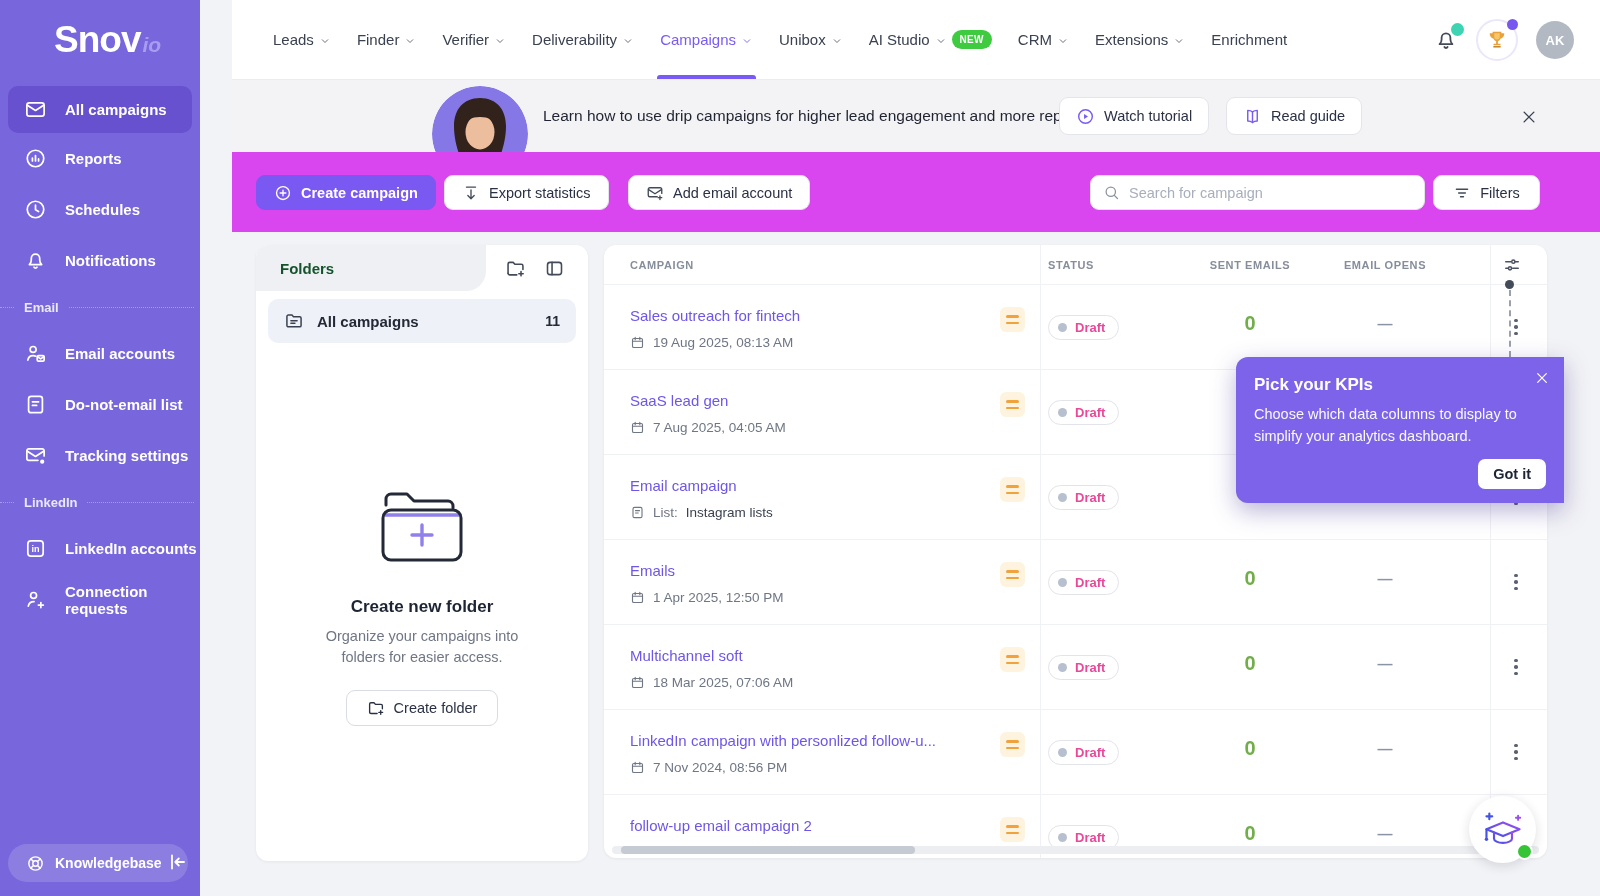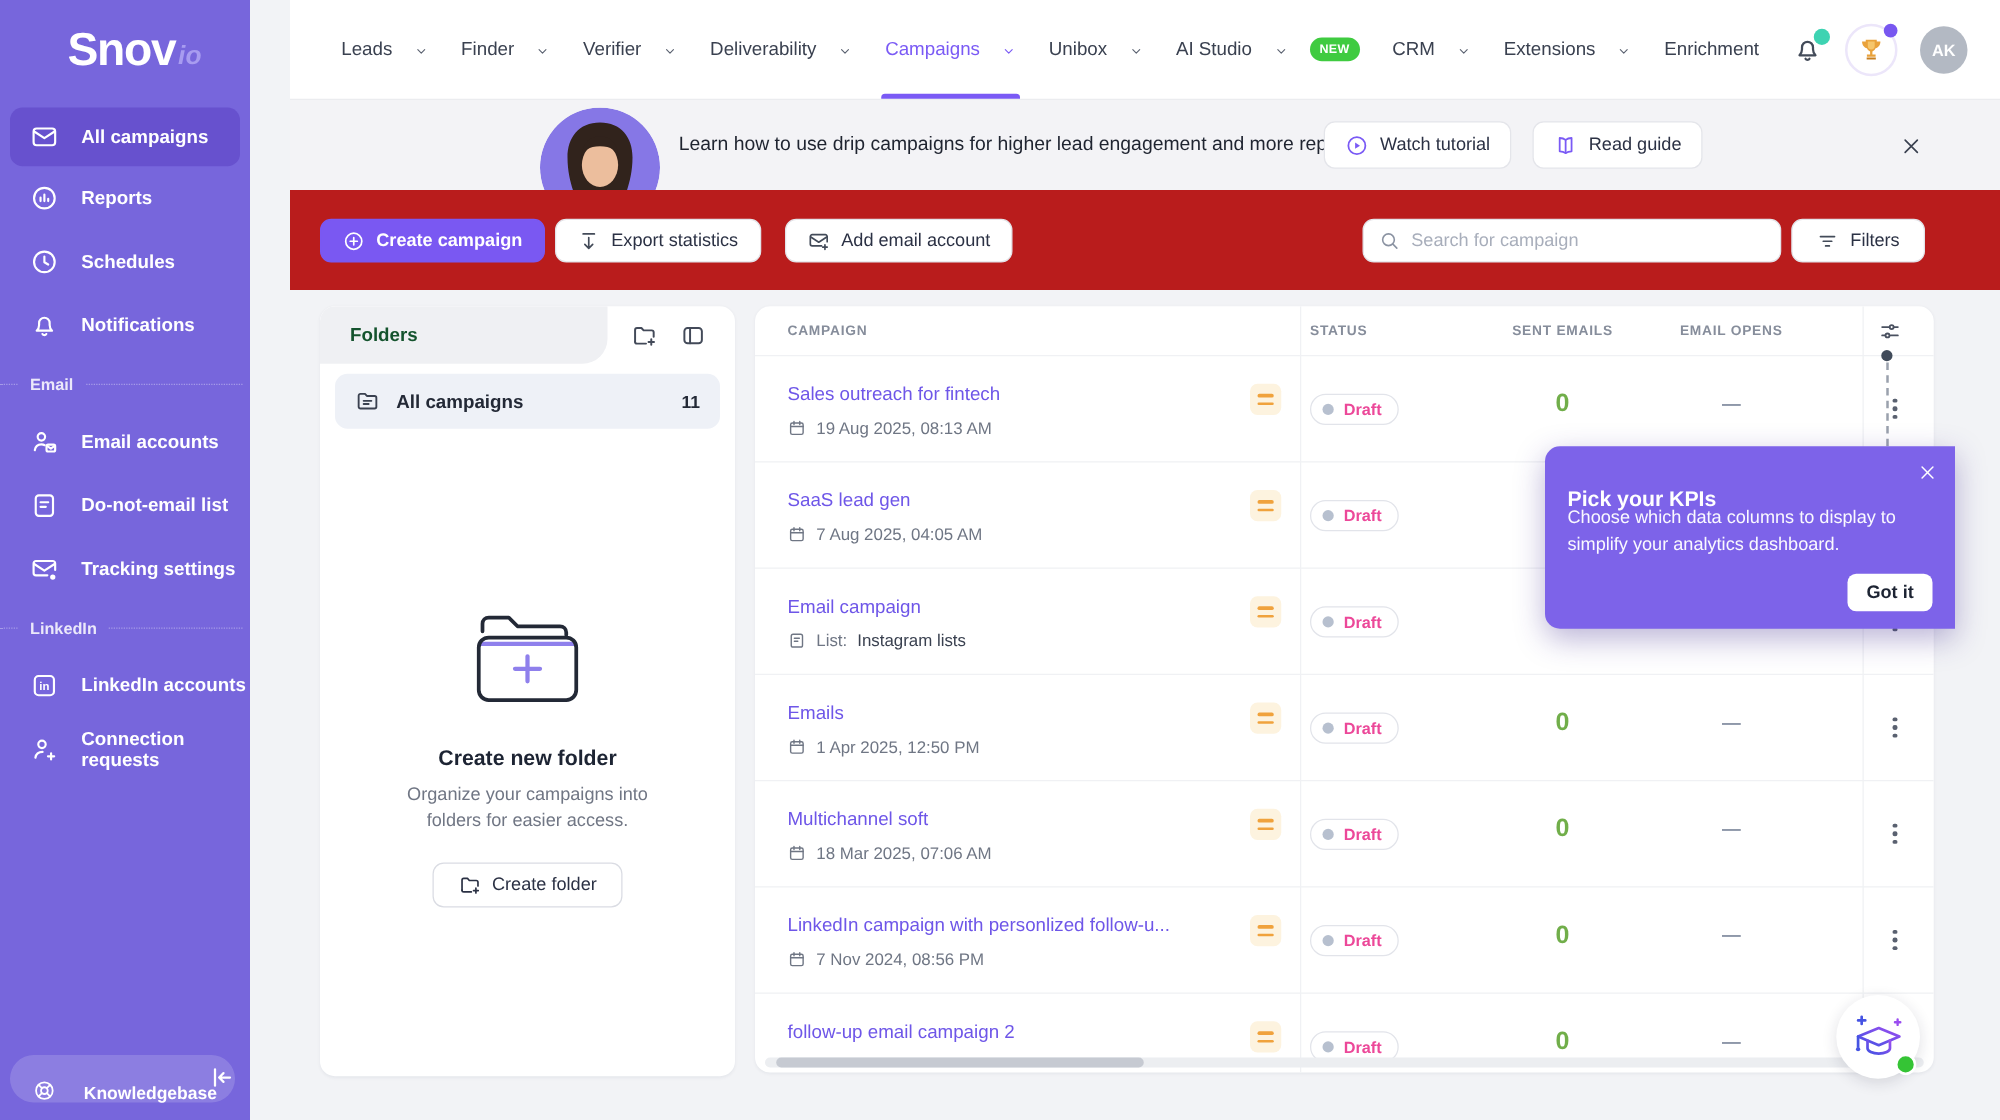--- a/index.html
+++ b/index.html
@@ -12,29 +12,29 @@
   .logo .nm { color:#fff; font-size:37px; font-weight:700; letter-spacing:-1px; }
   .logo .sf { color:#a89cf0; font-size:21px; font-weight:700; font-style:italic; margin-left:2px; margin-top:10px; }
   .snav { padding-top:6px; }
   .s-item { height:51px; display:flex; align-items:center; gap:18px; padding-left:24px; color:#fff; cursor:pointer; position:relative; }
   .s-item .ic { width:23px; height:23px; color:#fff; flex:0 0 auto; }
   .s-item .lb { font-size:15px; font-weight:600; }
   .s-item.active { background:#6751ce; margin:0 8px; padding-left:16px; border-radius:10px; height:47px; }
   .s-sect { height:42px; display:flex; align-items:center; gap:10px; padding:0 0 0 24px; color:rgba(255,255,255,.85); font-size:13px; font-weight:700; }
   .s-sect .dots { flex:1; border-top:1.5px dotted rgba(255,255,255,.35); margin-right:6px; }
   .s-sect .pre { width:14px; border-top:1.5px dotted rgba(255,255,255,.35); margin-left:-24px; }
-  .kb-pill { position:absolute; left:8px; bottom:14px; height:38px; width:180px; background:rgba(255,255,255,.16); border-radius:19px; display:flex; align-items:flex-end; gap:22px; padding-left:18px; color:#fff; cursor:pointer; }
+  .kb-pill { position:absolute; left:8px; bottom:14px; height:38px; width:180px; background:rgba(255,255,255,.16); border-radius:19px; display:flex; align-items:center; gap:10px; padding-left:18px; color:#fff; cursor:pointer; }
   .kb-pill .lb { font-size:14px; font-weight:600; }
   .kb-pill .ic { width:19px; height:19px; }
   .collapse-btn { position:absolute; right:12px; bottom:22px; width:24px; height:24px; color:#fff; cursor:pointer; }
 
   
   .header { position:absolute; left:232px; top:0; right:0; height:80px; background:#fff; border-bottom:1px solid #ebecef; z-index:15; display:flex; align-items:center; }
   .hnav { display:flex; align-items:stretch; height:100%; padding-left:28px; }
-  .h-item { display:flex; align-items:center; gap:17px; padding:0 13px; font-size:15px; color:#3a4150; cursor:pointer; position:relative; }
+  .h-item { display:flex; align-items:center; gap:5px; padding:0 13px; font-size:15px; color:#3a4150; cursor:pointer; position:relative; }
   .h-item .chev { width:12px; height:12px; color:#5a6170; margin-top:2px; }
   .h-item.active { color:#7a5af5; }
   .h-item.active .chev { color:#7a5af5; }
   .h-item.active .under { position:absolute; bottom:0; left:10px; right:10px; height:4px; border-radius:3px 3px 0 0; background:#7a5af5; }
   .badge-new { background:#3fcb40; color:#fff; font-size:10px; font-weight:700; padding:4px 8px; border-radius:10px; letter-spacing:.3px; }
   .h-right { position:absolute; right:26px; top:0; height:80px; display:flex; align-items:center; gap:18px; }
   .bell-wrap { position:relative; width:24px; height:24px; color:#434b59; cursor:pointer; }
   .bell-dot { position:absolute; right:-6px; top:-5px; width:13px; height:13px; border-radius:50%; background:#3ed3b2; }
   .trophy-wrap { position:relative; width:42px; height:42px; border-radius:50%; border:2px solid #ece6fa; display:flex; align-items:center; justify-content:center; cursor:pointer; }
   .trophy-dot { position:absolute; right:-2px; top:-2px; width:11px; height:11px; border-radius:50%; background:#7857f0; }
@@ -44,21 +44,21 @@
   .banner { position:absolute; left:232px; top:80px; right:0; height:72px; background:#f3f3f6; overflow:hidden; z-index:14; }
   .b-avatar { position:absolute; left:200px; top:6px; width:96px; height:96px; border-radius:50%; overflow:hidden; }
   .b-text { position:absolute; left:311px; top:27px; font-size:15.5px; color:#1f2430; }
   .b-btn { position:absolute; top:17px; height:38px; background:#fff; border:1px solid #e4e5ea; border-radius:9px; display:flex; align-items:center; gap:9px; padding:0 16px; font-size:14.5px; color:#2b3144; cursor:pointer; }
   .b-btn .ic { width:19px; height:19px; color:#7a5af5; }
   .b-watch { left:827px; }
   .b-read { left:994px; }
   .b-close { position:absolute; left:1288px; top:28px; width:18px; height:18px; color:#3a4150; cursor:pointer; }
 
   
-  .toolbar { position:absolute; left:232px; top:152px; right:0; height:80px; background:#b91c1c; z-index:13; }
+  .toolbar { position:absolute; left:232px; top:152px; right:0; height:80px; background:#d946ef; z-index:13; }
   .t-btn { position:absolute; top:23px; height:35px; border-radius:9px; display:flex; align-items:center; gap:9px; padding:0 17px; font-size:14.5px; cursor:pointer; border:1px solid #e3e4e9; background:#fff; color:#2b3144; }
   .t-btn .ic { width:18px; height:18px; color:#434b59; }
   .t-primary { left:24px; background:#7a58f2; border-color:#7a58f2; color:#fff; font-weight:600; }
   .t-primary .ic { color:#fff; }
   .t-export { left:212px; }
   .t-add { left:396px; }
   .search-box { position:absolute; left:858px; top:23px; width:335px; height:35px; border:1px solid #e3e4e9; border-radius:9px; background:#fff; display:flex; align-items:center; gap:9px; padding:0 12px; }
   .search-box .ic { width:17px; height:17px; color:#8b93a2; flex:0 0 auto; }
   .search-box input { border:none; outline:none; flex:1; font-size:14.5px; color:#2b3144; font-family:inherit; background:transparent; }
   .search-box input::placeholder { color:#a8aebb; }
@@ -111,21 +111,21 @@
   .r-dots { position:absolute; left:903px; top:31px; width:18px; height:22px; color:#5a6170; cursor:pointer; display:flex; flex-direction:column; align-items:center; justify-content:center; gap:3px; }
   .r-dots i { width:3.6px; height:3.6px; border-radius:50%; background:#5a6170; display:block; }
   .hscroll-track { position:absolute; left:8px; right:8px; bottom:4px; height:8px; border-radius:4px; background:#eceef1; }
   .hscroll-thumb { position:absolute; left:9px; width:294px; top:0; height:8px; border-radius:4px; background:#c6cad2; cursor:pointer; }
 
   
   .kpi-connector { position:absolute; z-index:40; }
   .kpi-connector .cdot { position:absolute; left:1505px; top:280px; width:9px; height:9px; border-radius:50%; background:#414b5a; }
   .kpi-connector .cline { position:absolute; left:1509px; top:290px; height:67px; width:0; border-left:2px dashed #9aa1ad; }
   .kpi-popup { position:absolute; left:1236px; top:357px; width:328px; height:146px; background:#7d63e9; border-radius:12px 0 0 12px; box-shadow:0 8px 24px rgba(60,40,140,.35); z-index:50; color:#fff; }
-  .kp-title { position:absolute; left:18px; top:33px; font-size:17px; font-weight:700; }
+  .kp-title { position:absolute; left:18px; top:18px; font-size:17px; font-weight:700; }
   .kp-body { position:absolute; left:18px; top:47px; width:292px; font-size:14.5px; line-height:1.5; color:rgba(255,255,255,.96); }
   .kp-close { position:absolute; right:14px; top:13px; width:16px; height:16px; color:#fff; cursor:pointer; }
   .kp-btn { position:absolute; right:18px; bottom:14px; height:30px; padding:0 15px; background:#fff; border-radius:7px; display:flex; align-items:center; font-size:14.5px; font-weight:700; color:#1d2433; cursor:pointer; }
 
   
   .float-btn { position:absolute; left:1469px; top:796px; width:67px; height:67px; border-radius:50%; background:#fff; box-shadow:0 3px 12px rgba(25,30,60,.14); z-index:60; display:flex; align-items:center; justify-content:center; cursor:pointer; }
   .float-dot { position:absolute; right:3px; bottom:3px; width:17px; height:17px; border-radius:50%; background:#35c435; border:2px solid #fff; }
 </style>
 </head>
 <body>

